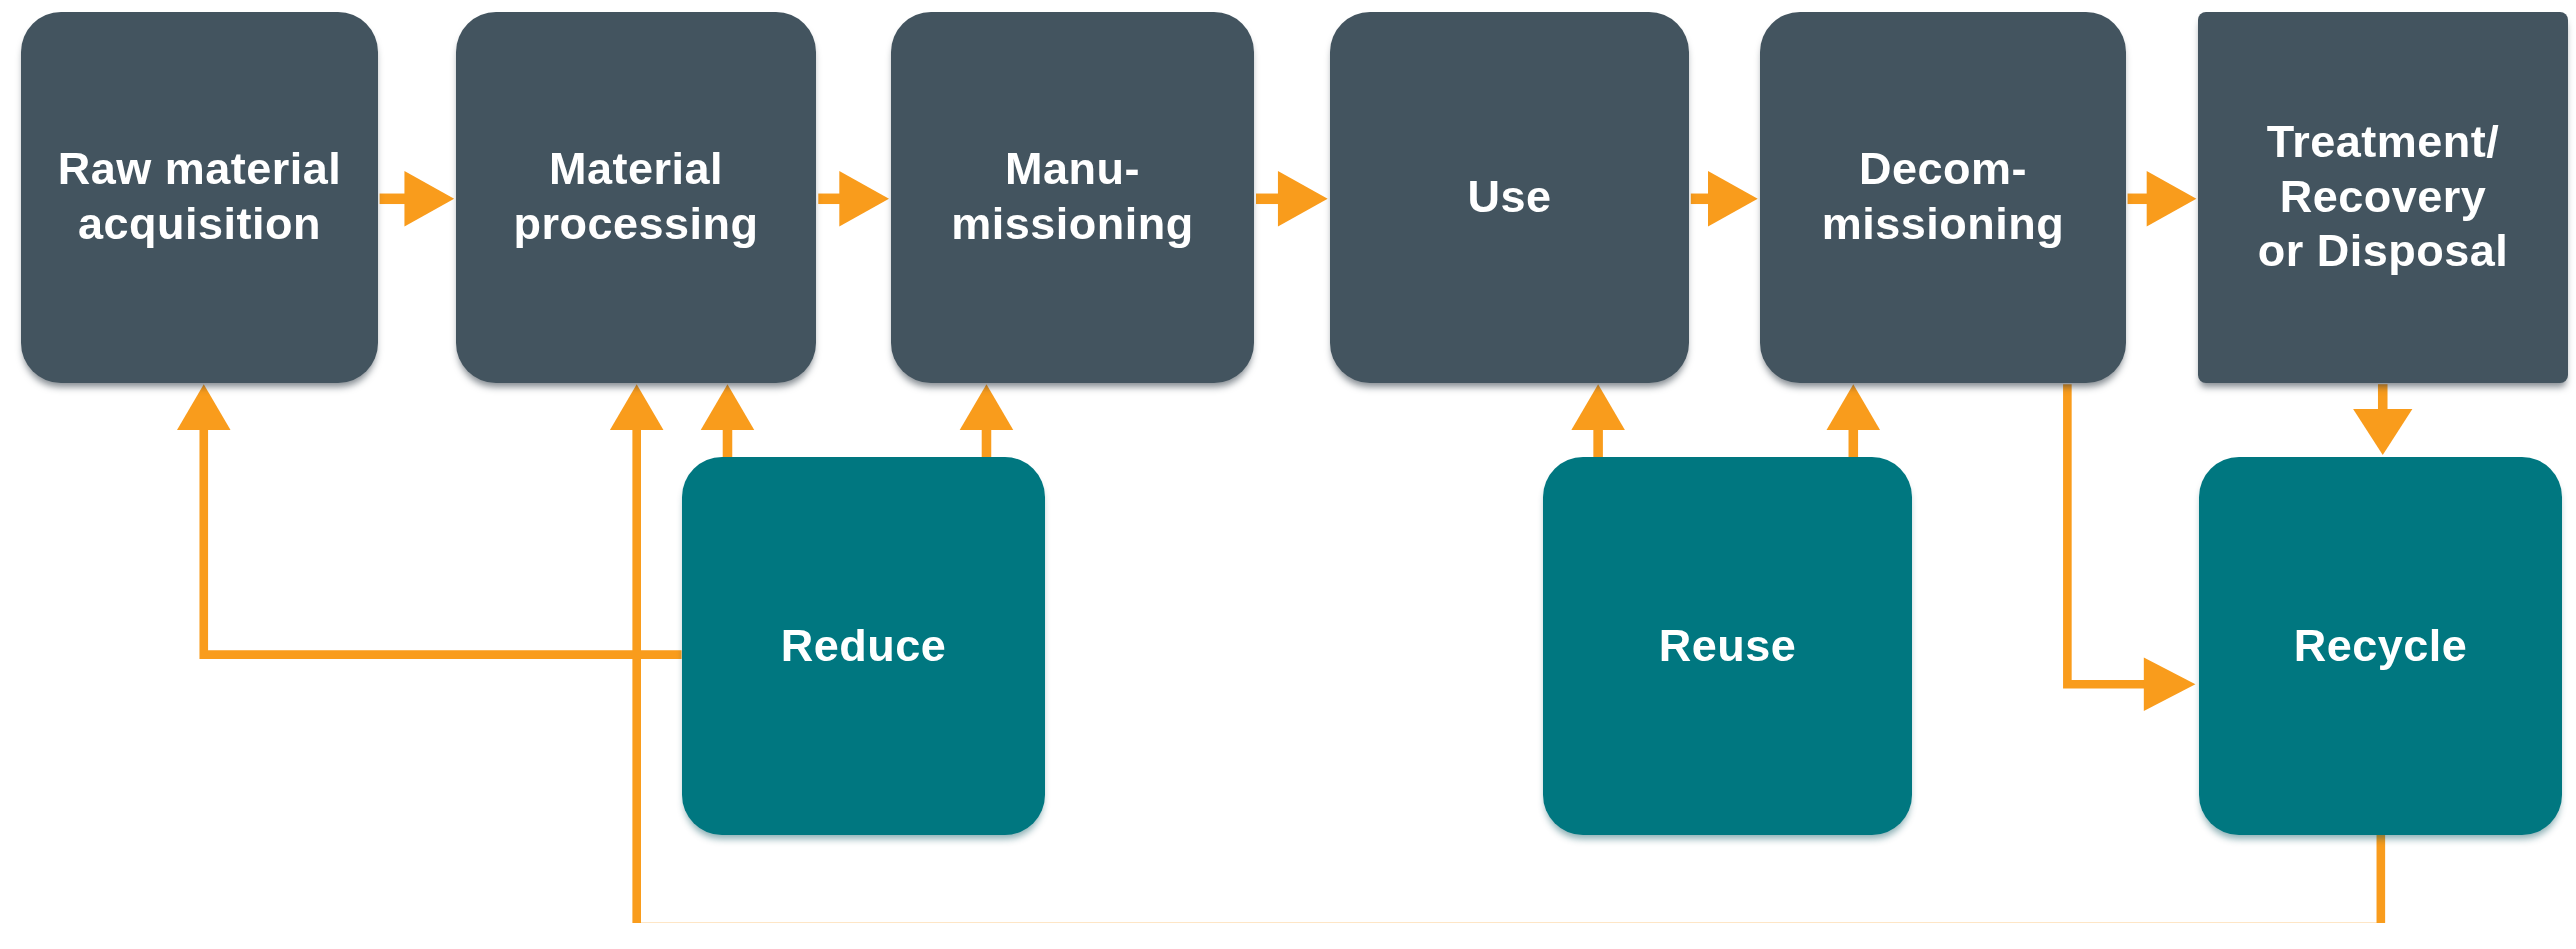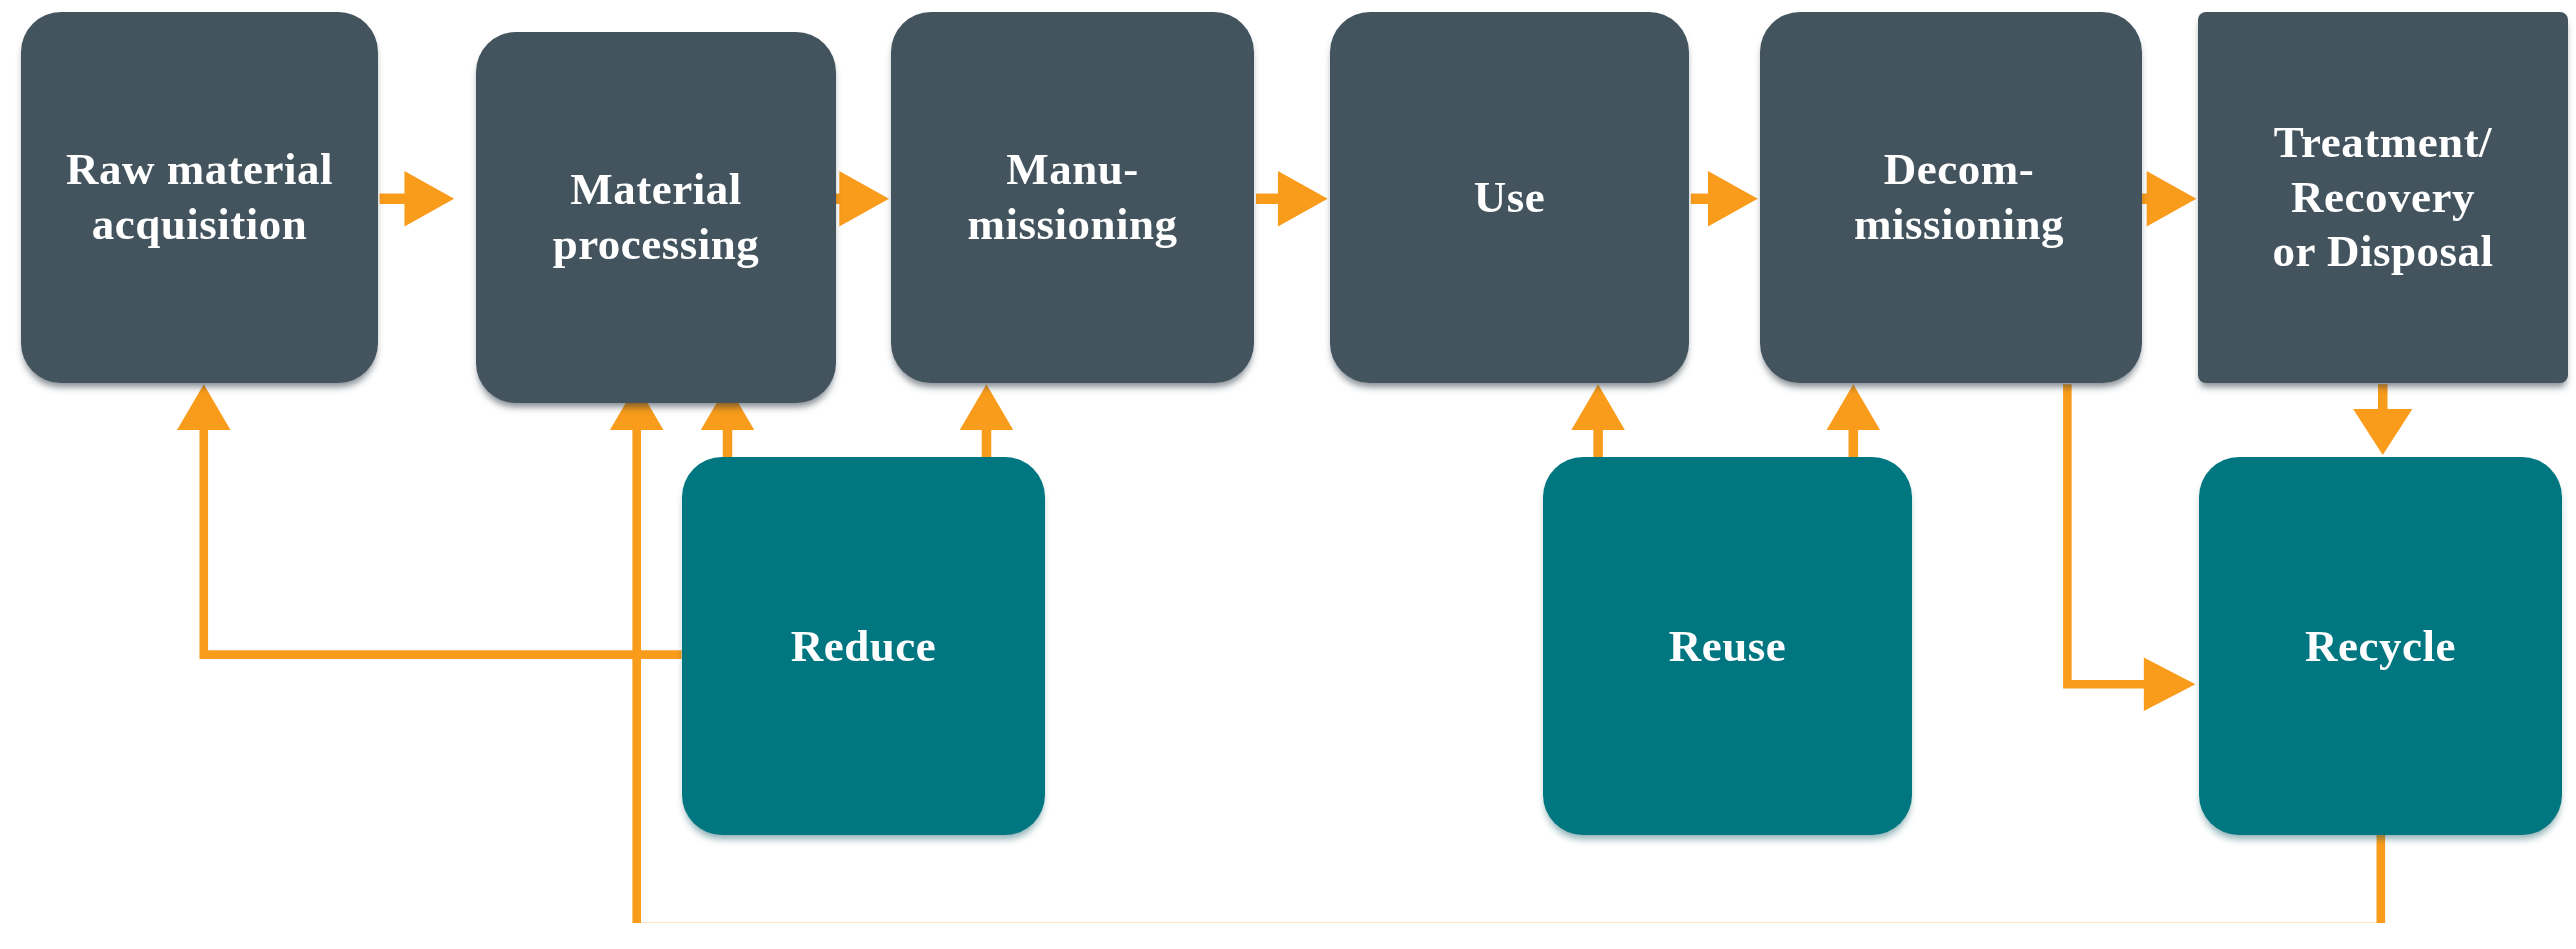--- a/index.html
+++ b/index.html
@@ -6,21 +6,21 @@
     margin: 0;
     padding: 0;
     background: #ffffff;
   }
   .canvas {
     position: relative;
     width: 2576px;
     height: 923px;
     background: var(--background, #ffffff);
     overflow: hidden;
-    font-family: Liberation Serif, serif;
+    font-family: Liberation Sans, sans-serif;
   }
   .connectors {
     position: absolute;
     left: 0;
     top: 0;
     width: 2576px;
     height: 949px;
   }
   .conn {
     stroke: var(--arrow, #F99C1C);
@@ -60,24 +60,24 @@
   .stage {
     background: var(--stage-fill, #43545F);
     box-shadow: 0 6.7px 7.6px -2.9px rgba(32, 46, 56, 0.55);
   }
   .strategy {
     background: var(--strategy-fill, #007780);
     box-shadow: 0 6.7px 7.6px -2.9px rgba(0, 80, 92, 0.45);
   }
   
   .b-raw           { left: 21px;   top: 11.5px;  width: 357px; height: 371px; }
-  .b-material      { left: 476px;  top: 11.5px;  width: 360px; height: 371px; margin-top: 20px; }
+  .b-material      { left: 456px;  top: 11.5px;  width: 360px; height: 371px; }
   .b-manufacturing { left: 891px;  top: 11.5px;  width: 363px; height: 371px; }
   .b-use           { left: 1330px; top: 11.5px;  width: 359px; height: 371px; align-items: center; }
-  .b-decom         { left: 1760px; top: 11.5px;  width: 366px; height: 371px; padding-left: 16px; }
+  .b-decom         { left: 1760px; top: 11.5px;  width: 366px; height: 371px; }
   .b-treatment     { left: 2198px; top: 11.5px;  width: 370px; height: 371px; border-radius: 8px; }
   
   .b-reduce        { left: 682px;  top: 457px; width: 363px; height: 378px; align-items: center; }
   .b-reuse         { left: 1543px; top: 457px; width: 369px; height: 378px; text-align: right; }
   .b-recycle       { left: 2199px; top: 457px; width: 363px; height: 378px; }
 </style>
 </head>
 <body>
 
 <div class="canvas">

